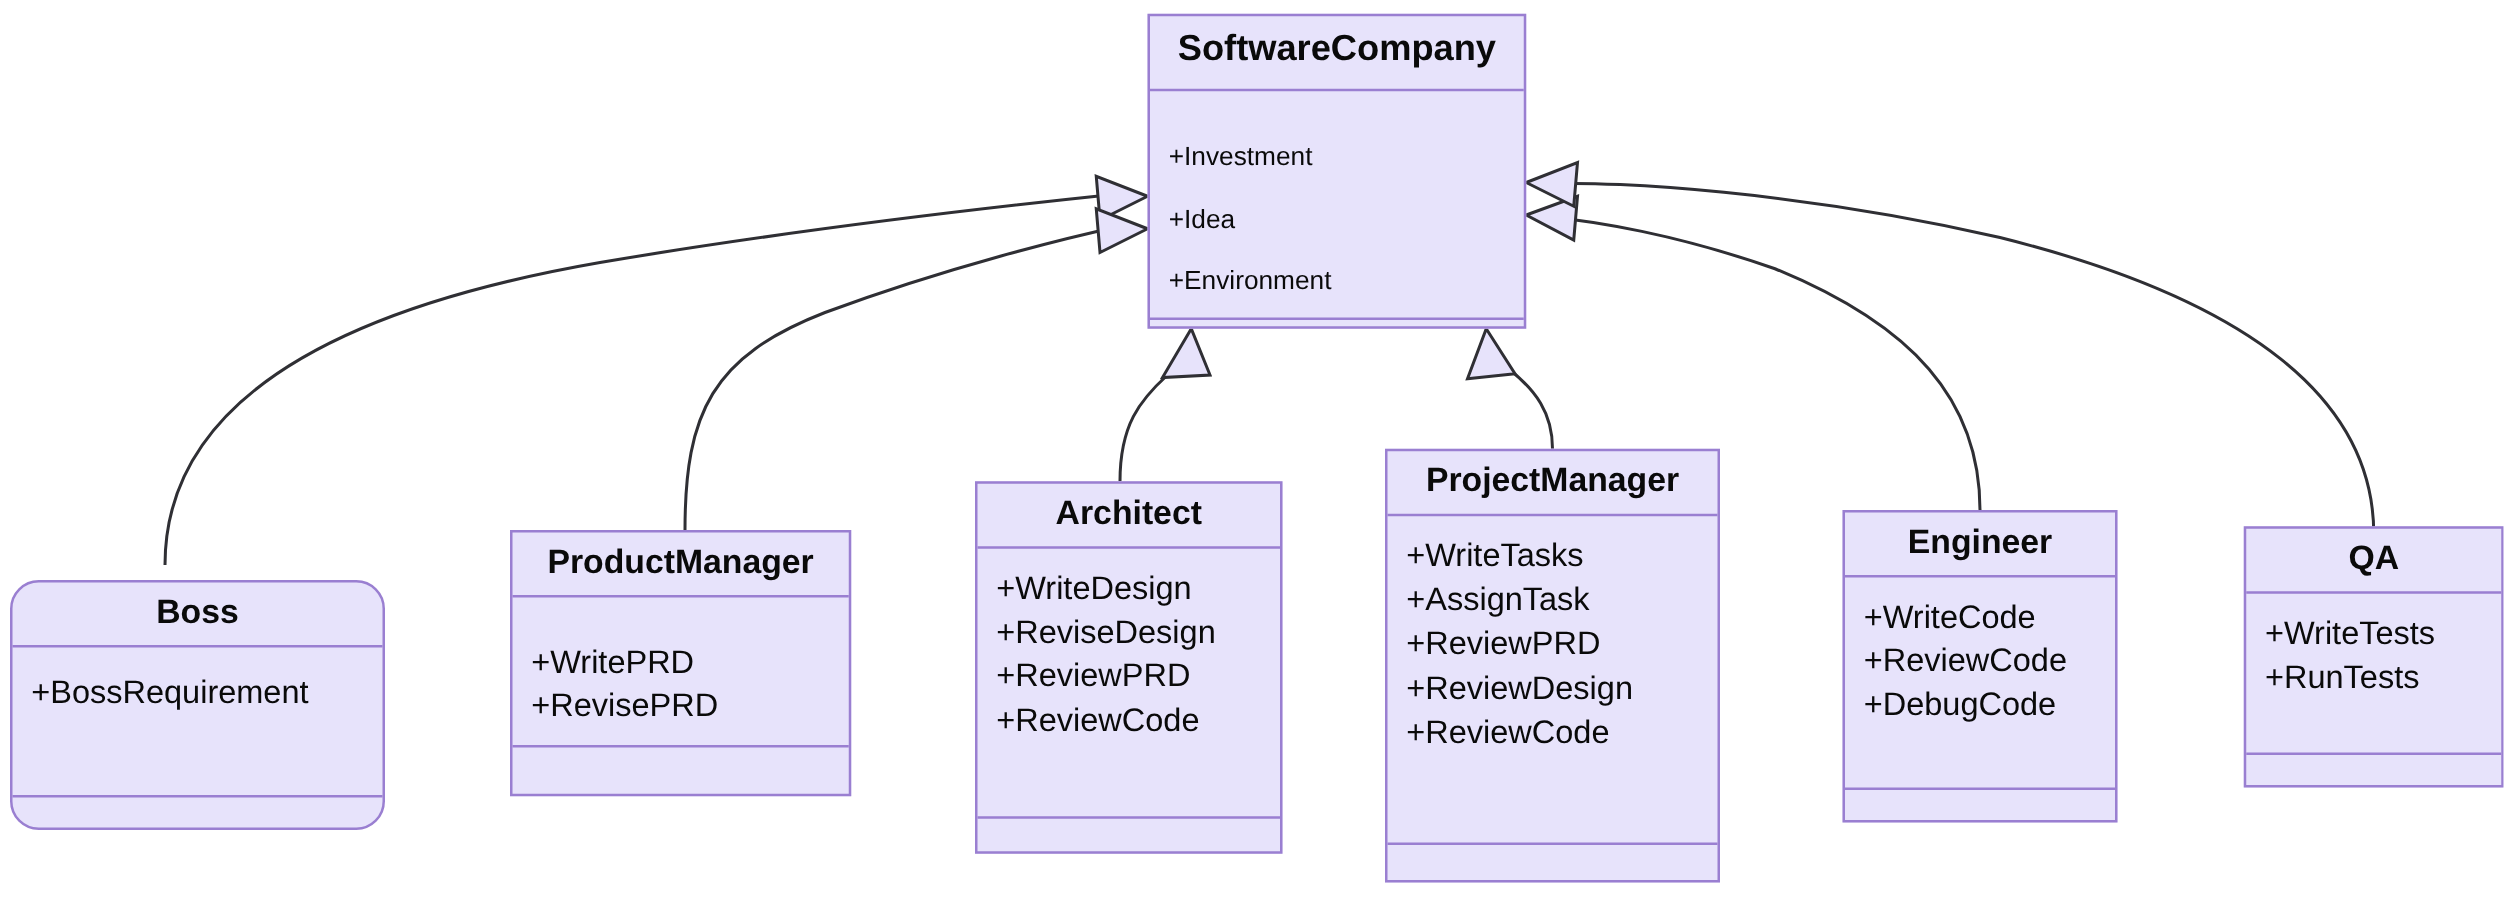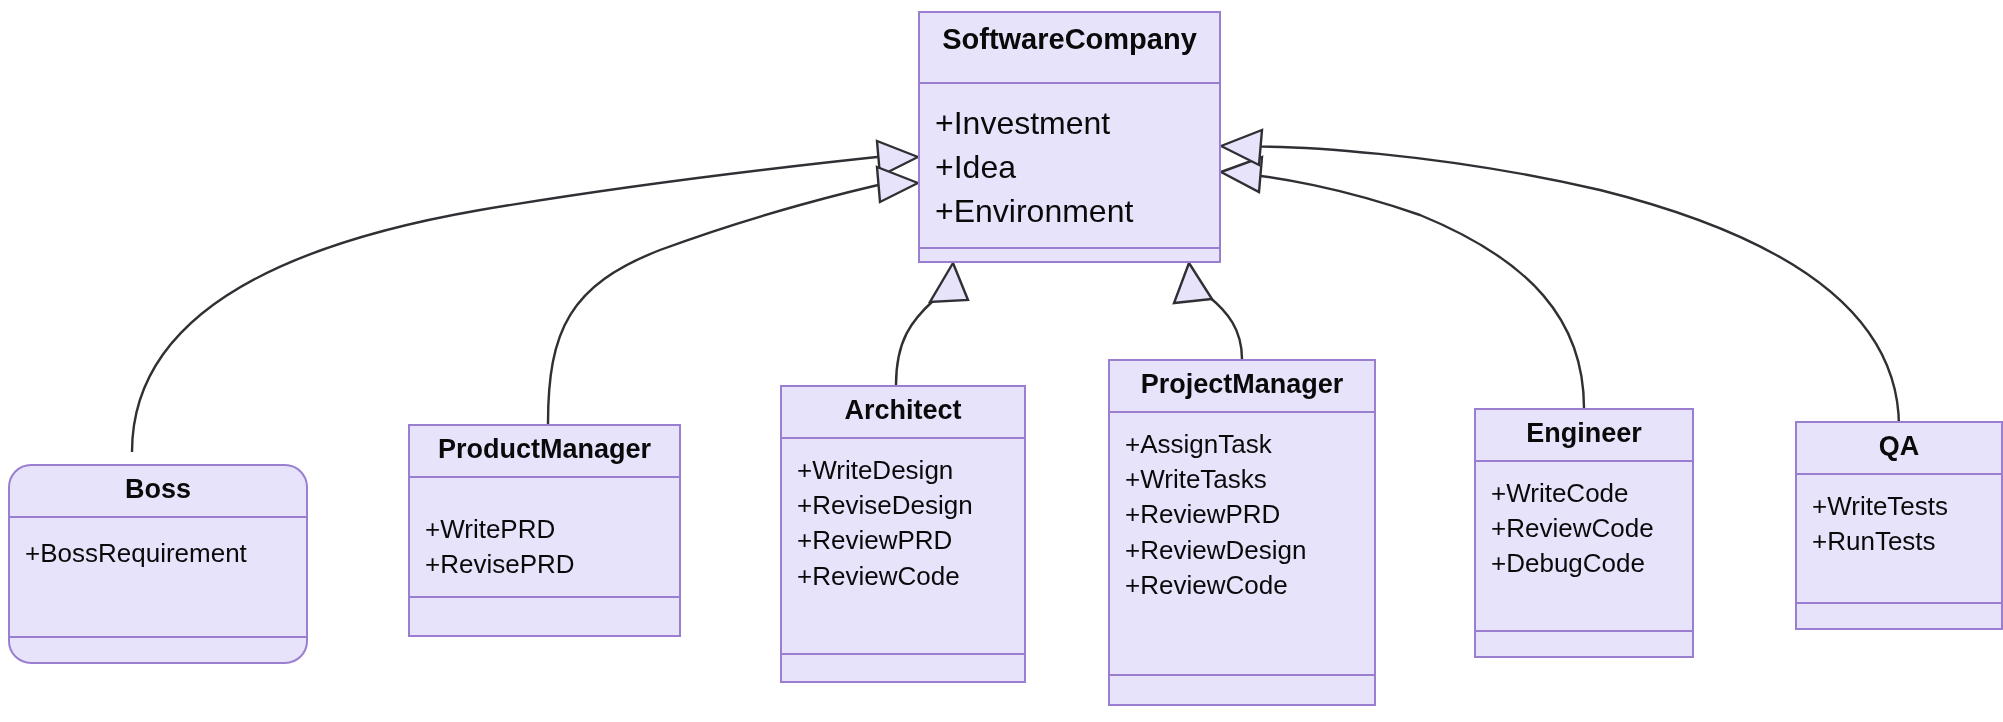--- a/index.html
+++ b/index.html
@@ -68,23 +68,23 @@
   }
   
   .cls-softwarecompany { left: 918px; top: 11px;  width: 303px; height: 252px; }
   .cls-boss            { left: 8px;   top: 464px; width: 300px; height: 200px; border-radius: 23px; }
   .cls-productmanager  { left: 408px; top: 424px; width: 273px; height: 213px; gap: 20px; }
   .cls-architect       { left: 780px; top: 385px; width: 246px; height: 298px; }
   .cls-projectmanager  { left: 1108px;top: 359px; width: 268px; height: 347px; justify-content: space-between; }
   .cls-engineer        { left: 1474px;top: 408px; width: 220px; height: 250px; }
   .cls-qa              { left: 1795px;top: 421px; width: 208px; height: 209px; }
 
-  .cls-softwarecompany .uml-title { font-size: 29px; padding-top: 11px; padding-bottom: 26px; }
+  .cls-softwarecompany .uml-title { font-size: 29px; padding-top: 11px; padding-bottom: 15px; }
   .cls-softwarecompany .uml-members { padding-top: 18px; }
-  .cls-softwarecompany .uml-member { font-size: 32px; line-height: 1.37; }
+  .cls-softwarecompany .uml-member { font-size: 21px; line-height: 1.37; margin-top: 21px; }
   .cls-softwarecompany .uml-methods { height: 26px; }
 
   .cls-boss .uml-members { padding-top: 18px; padding-bottom: 16px; }
   .cls-boss .uml-methods { height: 24px; }
   .cls-productmanager .uml-methods { height: 24px; }
   .cls-architect .uml-methods { height: 26px; }
   .cls-projectmanager .uml-methods { height: 28px; }
   .cls-engineer .uml-methods { height: 24px; }
   .cls-qa .uml-methods { height: 24px; }
 </style>
@@ -148,22 +148,22 @@
       <div class="uml-member">+ReviseDesign</div>
       <div class="uml-member">+ReviewPRD</div>
       <div class="uml-member">+ReviewCode</div>
     </div>
     <div class="uml-methods"></div>
   </div>
 
   <div class="uml-class cls-projectmanager">
     <div class="uml-title">ProjectManager</div>
     <div class="uml-members">
+      <div class="uml-member">+WriteTasks</div>
       <div class="uml-member">+AssignTask</div>
-      <div class="uml-member">+WriteTasks</div>
       <div class="uml-member">+ReviewPRD</div>
       <div class="uml-member">+ReviewDesign</div>
       <div class="uml-member">+ReviewCode</div>
     </div>
     <div class="uml-methods"></div>
   </div>
 
   <div class="uml-class cls-engineer">
     <div class="uml-title">Engineer</div>
     <div class="uml-members">

